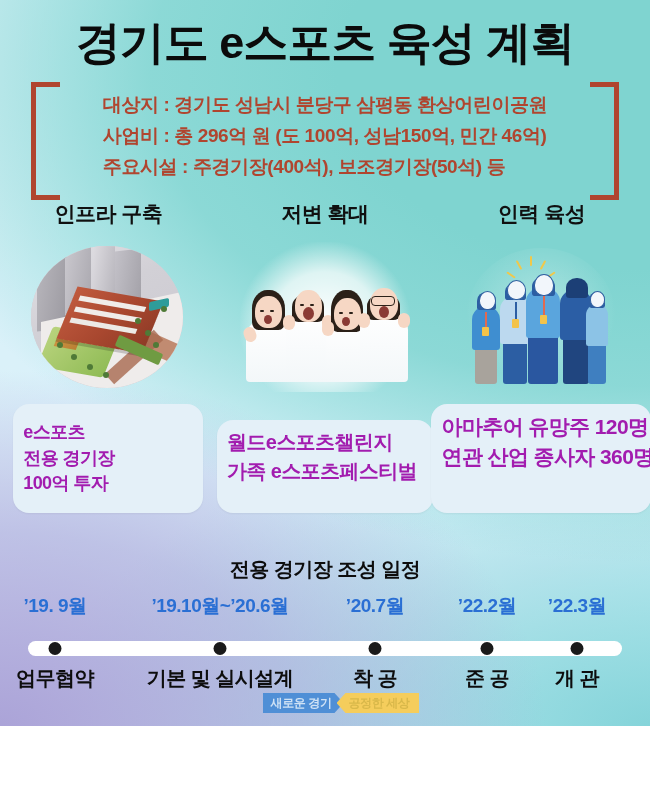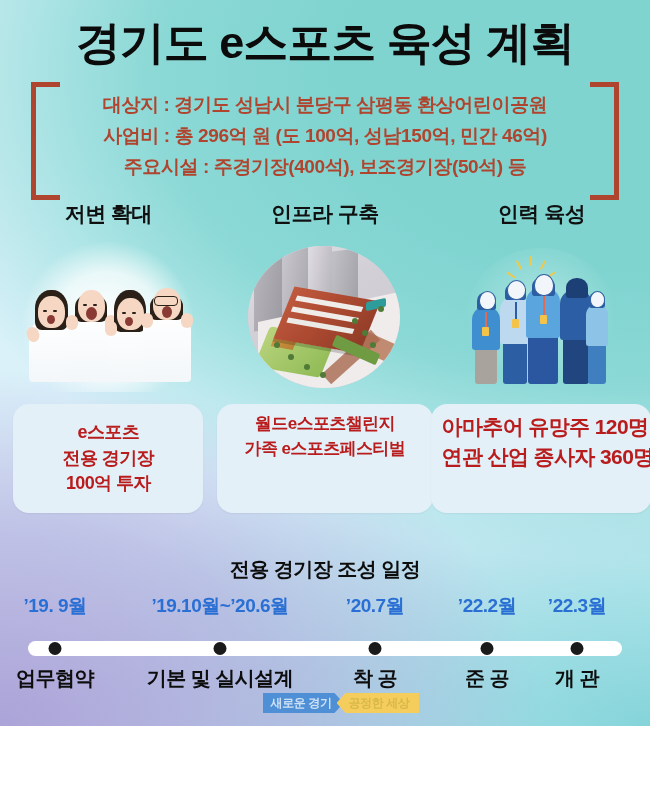--- a/index.html
+++ b/index.html
@@ -70,21 +70,21 @@
     top: 2px;
     width: 24px;
     height: 108px;
     border-top: 5px solid #b0452f;
     border-bottom: 5px solid #b0452f;
   }
   .bracket.left  { left: 6px;  border-left: 5px solid #b0452f;  }
   .bracket.right { right: 6px; border-right: 5px solid #b0452f; }
 
   .info-lines {
-    text-align: center;
+    text-align: left;
     color: #b0452f;
     font-weight: bold;
     font-size: 19px;
     line-height: 1.62;
     letter-spacing: -0.4px;
     white-space: nowrap;
   }
 
   
   .pillars {
@@ -205,30 +205,29 @@
   .cards {
     display: flex;
     width: 650px;
     margin-top: 12px;
   }
   .card-wrap { width: 216.6px; display:flex; justify-content:center; }
   .card {
     background: #e4f0f8;
     border-radius: 16px;
     padding: 8px 10px;
-    text-align: center;
-    color: #b91c1c;
+    color: #a21caf;
     font-weight: bold;
     letter-spacing: -0.6px;
     line-height: 1.42;
     box-shadow: 0 1px 2px rgba(0,0,0,0.05);
     white-space: nowrap;
   }
   .card.c1 { width: 170px; font-size: 18px; padding-top:16px; padding-bottom:16px; }
-  .card.c2 { width: 196px; font-size: 17px; }
+  .card.c2 { width: 196px; font-size: 20px; margin-top: 16px; }
   .card.c3 { width: 200px; font-size: 21px; }
 
   
   .timeline-section { margin-top: 43px; }
   .timeline-title {
     text-align:center;
     font-size: 20px;
     font-weight: bold;
     color: #0d0d0d;
     letter-spacing:-0.5px;
@@ -297,71 +296,20 @@
     <span class="bracket left"></span>
     <span class="bracket right"></span>
     <div class="info-lines">
       <div>대상지 : 경기도 성남시 분당구 삼평동 환상어린이공원</div>
       <div>사업비 : 총 296억 원 (도 100억, 성남150억, 민간 46억)</div>
       <div>주요시설 : 주경기장(400석), 보조경기장(50석) 등</div>
     </div>
   </div>
 
   <div class="pillars">
-
-    <div class="pillar">
-      <div class="pillar-title">저변 확대</div>
-      <div class="art">
-        <div class="cheer">
-          <div class="cheer-bg"></div>
-
-          <div class="person" style="left:4px;">
-            <div class="p-body" style="left:2px; width:46px; height:64px;"></div>
-            <div class="p-hair" style="left:8px; bottom:52px; width:33px; height:40px;"></div>
-            <div class="p-head" style="left:11px; bottom:54px;"></div>
-            <div class="p-eye" style="left:16px; bottom:70px;"></div>
-            <div class="p-eye" style="left:26px; bottom:70px;"></div>
-            <div class="p-mouth" style="left:20px; bottom:58px; width:8px; height:9px;"></div>
-            <div class="p-hand" style="left:0px; bottom:40px; transform:rotate(-18deg);"></div>
-          </div>
-
-          <div class="person" style="left:44px;">
-            <div class="p-body" style="left:2px; width:46px; height:70px;"></div>
-            <div class="p-hair" style="left:8px; bottom:60px; width:32px; height:28px;"></div>
-            <div class="p-head" style="left:11px; bottom:60px;"></div>
-            <div class="p-eye" style="left:16px; bottom:76px;"></div>
-            <div class="p-eye" style="left:26px; bottom:76px;"></div>
-            <div class="p-mouth" style="left:19px; bottom:62px; width:11px; height:13px;"></div>
-            <div class="p-hand" style="left:-1px; bottom:52px;"></div>
-            <div class="p-hand" style="left:38px; bottom:52px;"></div>
-          </div>
-
-          <div class="person" style="left:84px;">
-            <div class="p-body" style="left:2px; width:44px; height:62px;"></div>
-            <div class="p-hair" style="left:7px; bottom:50px; width:32px; height:42px;"></div>
-            <div class="p-head" style="left:10px; bottom:52px;"></div>
-            <div class="p-eye" style="left:15px; bottom:68px;"></div>
-            <div class="p-eye" style="left:25px; bottom:68px;"></div>
-            <div class="p-mouth" style="left:18px; bottom:56px; width:8px; height:9px;"></div>
-            <div class="p-hand" style="left:-2px; bottom:46px;"></div>
-            <div class="p-hand" style="left:36px; bottom:46px;"></div>
-          </div>
-
-          <div class="person" style="left:120px;">
-            <div class="p-body" style="left:0px; width:48px; height:72px;"></div>
-            <div class="p-hair" style="left:7px; bottom:62px; width:33px; height:26px;"></div>
-            <div class="p-head" style="left:10px; bottom:62px; width:28px;"></div>
-            <div class="p-glass" style="left:11px; bottom:76px;"></div>
-            <div class="p-mouth" style="left:19px; bottom:64px; width:10px; height:12px;"></div>
-            <div class="p-hand" style="left:-2px; bottom:54px;"></div>
-            <div class="p-hand" style="left:38px; bottom:54px;"></div>
-          </div>
-        </div>
-      </div>
-    </div>
 
     <div class="pillar">
       <div class="pillar-title">인프라 구축</div>
       <div class="art">
         <div class="render-circle">
           <div class="r-sky"></div>
           <div class="r-tower r-t1"></div>
           <div class="r-tower r-t2"></div>
           <div class="r-tower r-t3"></div>
           <div class="r-tower r-t4"></div>
@@ -379,20 +327,71 @@
           <div class="r-tree" style="left:72px; top:126px;"></div>
           <div class="r-tree" style="left:104px; top:72px;"></div>
           <div class="r-tree" style="left:114px; top:84px;"></div>
           <div class="r-tree" style="left:122px; top:96px;"></div>
           <div class="r-tree" style="left:130px; top:60px;"></div>
         </div>
       </div>
     </div>
 
     <div class="pillar">
+      <div class="pillar-title">저변 확대</div>
+      <div class="art">
+        <div class="cheer">
+          <div class="cheer-bg"></div>
+
+          <div class="person" style="left:4px;">
+            <div class="p-body" style="left:2px; width:46px; height:64px;"></div>
+            <div class="p-hair" style="left:8px; bottom:52px; width:33px; height:40px;"></div>
+            <div class="p-head" style="left:11px; bottom:54px;"></div>
+            <div class="p-eye" style="left:16px; bottom:70px;"></div>
+            <div class="p-eye" style="left:26px; bottom:70px;"></div>
+            <div class="p-mouth" style="left:20px; bottom:58px; width:8px; height:9px;"></div>
+            <div class="p-hand" style="left:0px; bottom:40px; transform:rotate(-18deg);"></div>
+          </div>
+
+          <div class="person" style="left:44px;">
+            <div class="p-body" style="left:2px; width:46px; height:70px;"></div>
+            <div class="p-hair" style="left:8px; bottom:60px; width:32px; height:28px;"></div>
+            <div class="p-head" style="left:11px; bottom:60px;"></div>
+            <div class="p-eye" style="left:16px; bottom:76px;"></div>
+            <div class="p-eye" style="left:26px; bottom:76px;"></div>
+            <div class="p-mouth" style="left:19px; bottom:62px; width:11px; height:13px;"></div>
+            <div class="p-hand" style="left:-1px; bottom:52px;"></div>
+            <div class="p-hand" style="left:38px; bottom:52px;"></div>
+          </div>
+
+          <div class="person" style="left:84px;">
+            <div class="p-body" style="left:2px; width:44px; height:62px;"></div>
+            <div class="p-hair" style="left:7px; bottom:50px; width:32px; height:42px;"></div>
+            <div class="p-head" style="left:10px; bottom:52px;"></div>
+            <div class="p-eye" style="left:15px; bottom:68px;"></div>
+            <div class="p-eye" style="left:25px; bottom:68px;"></div>
+            <div class="p-mouth" style="left:18px; bottom:56px; width:8px; height:9px;"></div>
+            <div class="p-hand" style="left:-2px; bottom:46px;"></div>
+            <div class="p-hand" style="left:36px; bottom:46px;"></div>
+          </div>
+
+          <div class="person" style="left:120px;">
+            <div class="p-body" style="left:0px; width:48px; height:72px;"></div>
+            <div class="p-hair" style="left:7px; bottom:62px; width:33px; height:26px;"></div>
+            <div class="p-head" style="left:10px; bottom:62px; width:28px;"></div>
+            <div class="p-glass" style="left:11px; bottom:76px;"></div>
+            <div class="p-mouth" style="left:19px; bottom:64px; width:10px; height:12px;"></div>
+            <div class="p-hand" style="left:-2px; bottom:54px;"></div>
+            <div class="p-hand" style="left:38px; bottom:54px;"></div>
+          </div>
+        </div>
+      </div>
+    </div>
+
+    <div class="pillar">
       <div class="pillar-title">인력 육성</div>
       <div class="art">
         <div class="team">
           <div class="team-circle"></div>
 
           <div class="ray" style="left:74px; top:14px; transform:rotate(0deg);"></div>
           <div class="ray" style="left:62px; top:18px; transform:rotate(-28deg);"></div>
           <div class="ray" style="left:86px; top:18px; transform:rotate(28deg);"></div>
           <div class="ray" style="left:54px; top:28px; transform:rotate(-55deg);"></div>
           <div class="ray" style="left:94px; top:28px; transform:rotate(55deg);"></div>

